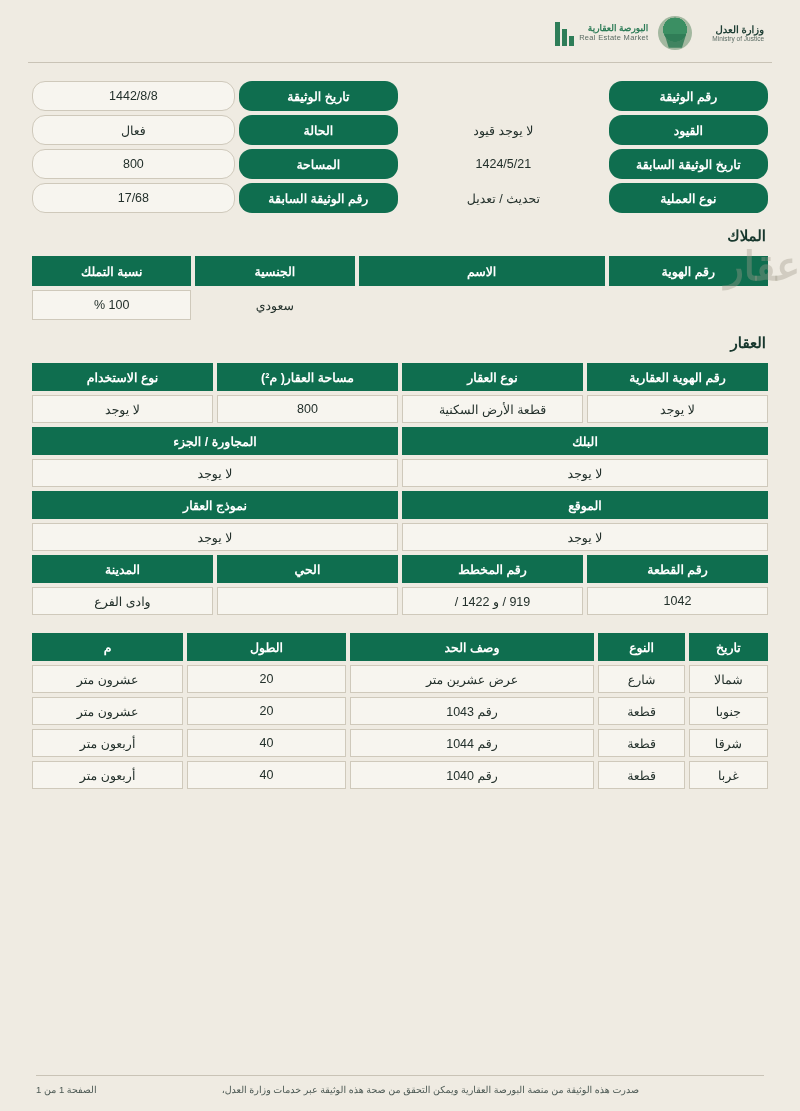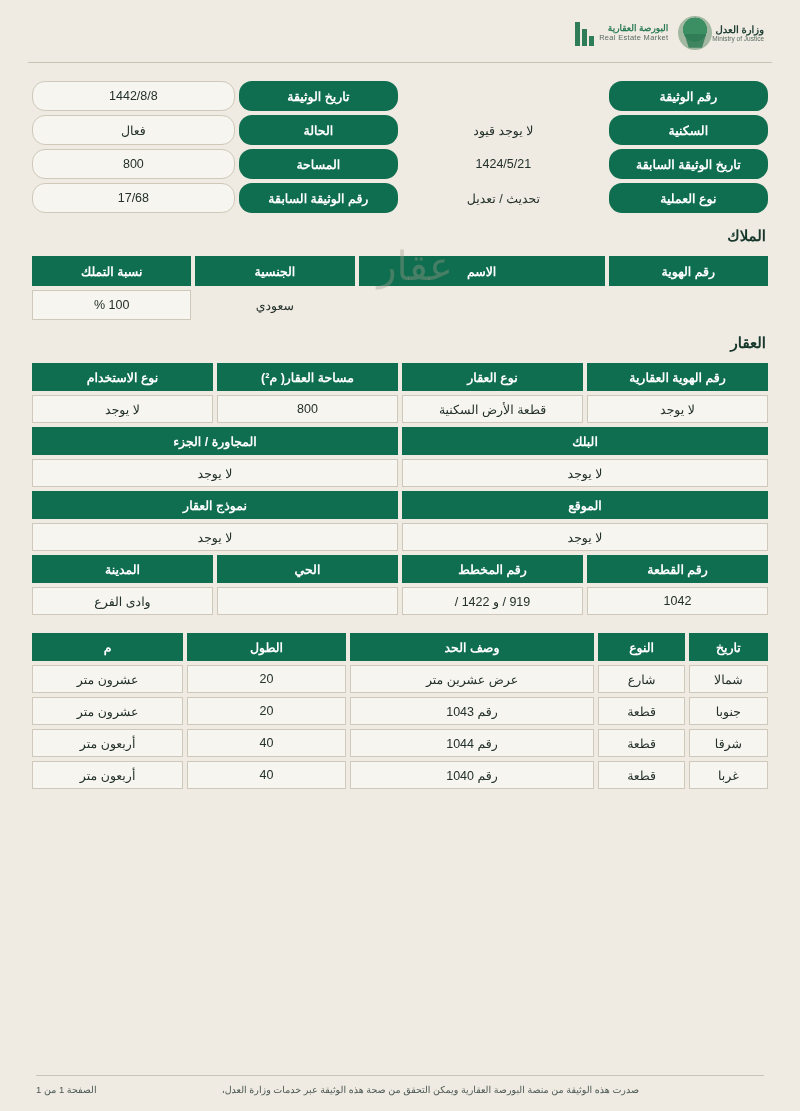--- a/index.html
+++ b/index.html
@@ -66,21 +66,21 @@
   }
   .logo-rem .bars i:nth-child(1) { height: 10px; }
   .logo-rem .bars i:nth-child(2) { height: 17px; }
   .logo-rem .bars i:nth-child(3) { height: 24px; }
   .logo-rem .txt { line-height: 1.05; text-align: right; }
   .logo-rem .txt .ar { font-size: 9px; color: #2e7d58; font-weight: bold;}
   .logo-rem .txt .en { font-size: 7.5px; color: #5a6b63; letter-spacing: .3px;}
   .logo-moj {
     display: flex;
     align-items: center;
-    gap: 0;
+    gap: 20px;
   }
   .logo-moj .emblem {
     width: 34px; height: 34px;
     border-radius: 50%;
     background:
       radial-gradient(circle at 50% 40%, #3b8f63 0 45%, transparent 46%),
       #a3b8a0;
     position: relative;
     overflow: hidden;
   }
@@ -153,27 +153,27 @@
     position: absolute;
     top: 243px;
     left: 0;
     width: 100%;
     text-align: left;
     pointer-events: none;
     user-select: none;
   }
   .watermark .wm-ar {
     font-size: 40px;
-    font-weight: normal;
+    font-weight: bold;
     color: rgba(160,155,140,0.38);
     letter-spacing: 2px;
     margin-right: 0;
     padding-left: 30px;
     display: block;
-    text-align: center;
+    text-align: right;
   }
   .watermark .wm-en {
     font-size: 15px;
     color: rgba(160,155,140,0.45);
     padding-left: 30px;
     display: block;
     text-align: left;
     margin-top: -6px;
   }
 
@@ -236,21 +236,21 @@
 
   <table class="t-basic">
     <tbody>
         <tr>
       <td class="hd" style="width:22%">رقم الوثيقة</td>
       <td class="val-plain" style="width:28%"></td>
       <td class="hd" style="width:22%">تاريخ الوثيقة</td>
       <td class="val" style="width:28%">1442/8/8</td>
     </tr>
     <tr>
-      <td class="hd">السكنية</td>
+      <td class="hd">القيود</td>
       <td class="val-plain">لا يوجد قيود</td>
       <td class="hd">الحالة</td>
       <td class="val">فعال</td>
     </tr>
     <tr>
       <td class="hd">تاريخ الوثيقة السابقة</td>
       <td class="val-plain">1424/5/21</td>
       <td class="hd">المساحة</td>
       <td class="val">800</td>
     </tr>

